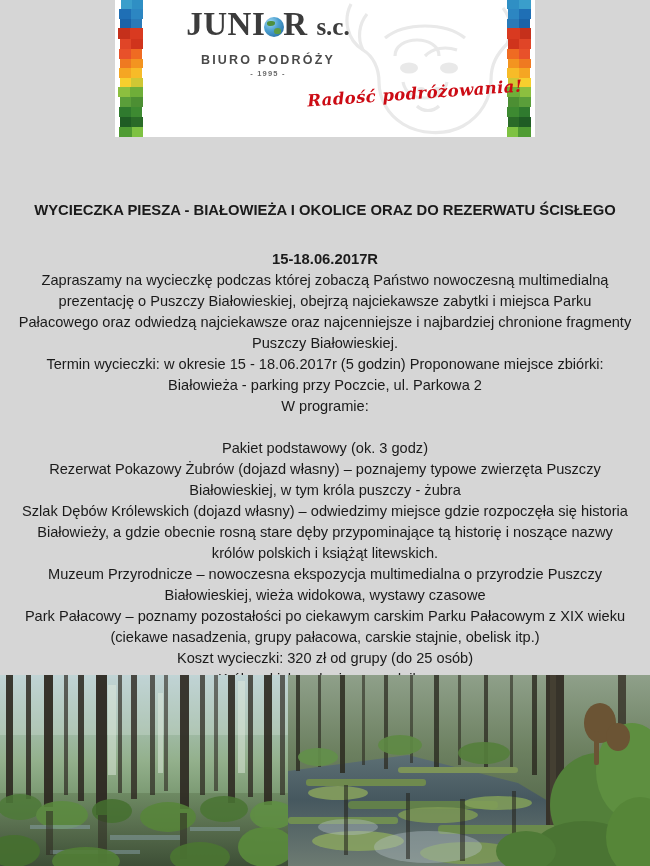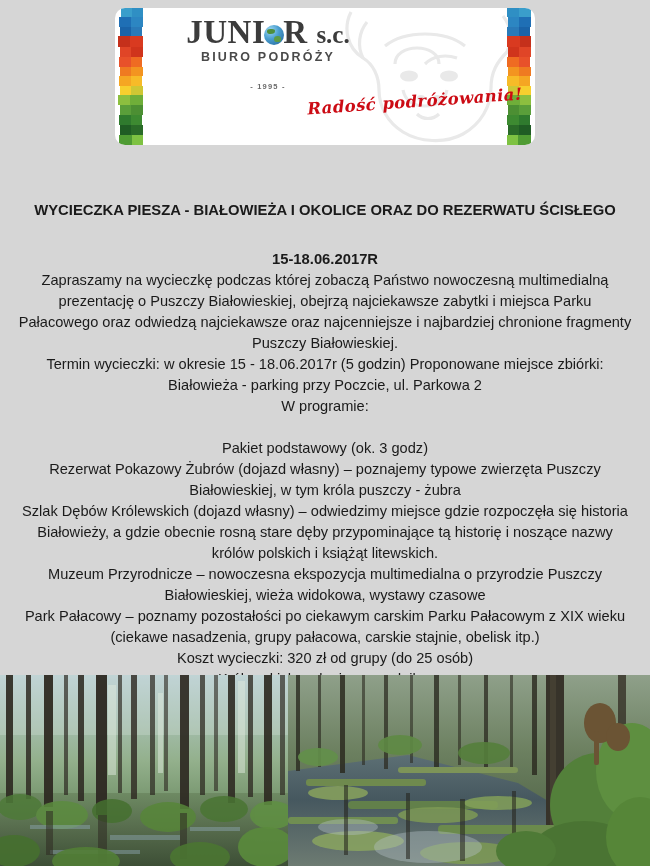--- a/index.html
+++ b/index.html
@@ -7,25 +7,24 @@
     width: 650px; height: 866px;
     background: #d6d6d6;
     font-family: "Liberation Sans", sans-serif;
     overflow: hidden;
   }
   .page { position: relative; width: 650px; height: 866px; background: #d6d6d6; }
 
   
   .logo-banner {
     position: absolute;
-    left: 115px; top: 8px;
+    left: 115px; top: 0px;
     width: 420px; height: 137px;
     background: #ffffff;
     overflow: hidden;
-    border-radius: 10px;
   }
   .mosaic-strip {
     position: absolute; top: 0; height: 137px; width: 32px;
     overflow: hidden;
   }
   .mosaic-strip.left  { left: 0px; }
   .mosaic-strip.right { right: 0px; }
 
   .bison-watermark {
     position: absolute;
@@ -76,30 +75,30 @@
     position: absolute;
     left: 10px; top: 11px; width: 7px; height: 6px;
     background: #5c9b46; border-radius: 60% 50% 40% 55%;
   }
   .logo-sub {
     font-family: "Liberation Sans", sans-serif;
     font-size: 12.5px;
     font-weight: bold;
     color: #4a4a4a;
     letter-spacing: 2.2px;
-    margin-top: 1px;
+    margin-top: 12px;
     white-space: nowrap;
   }
   .logo-year {
     font-family: "Liberation Sans", sans-serif;
     font-size: 7.5px;
     font-weight: bold;
     color: #6a6a6a;
     letter-spacing: 1.2px;
-    margin-top: 18px;
+    margin-top: 2px;
   }
   .tagline {
     position: absolute;
     left: 192px; top: 84px;
     font-family: "DejaVu Serif", serif;
     font-style: italic;
     font-weight: bold;
     font-size: 16.5px;
     color: #cc0b14;
     transform: rotate(-4deg);

